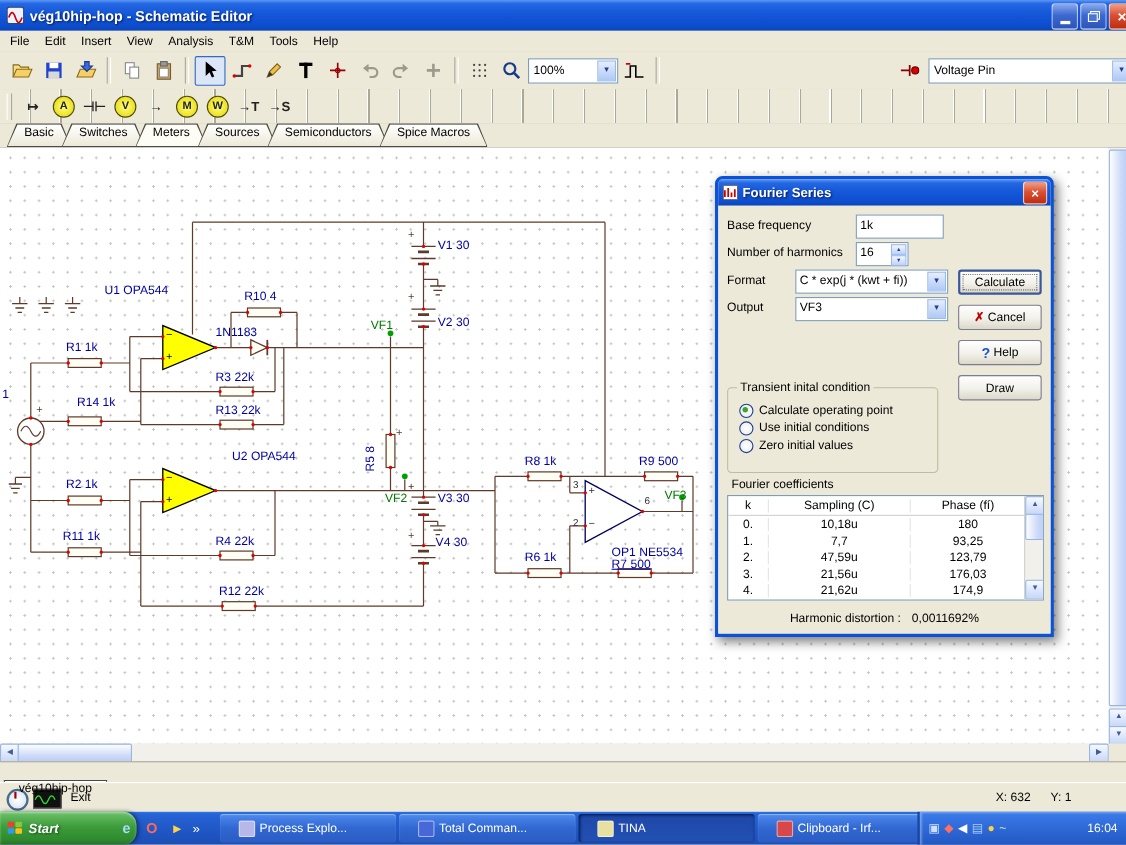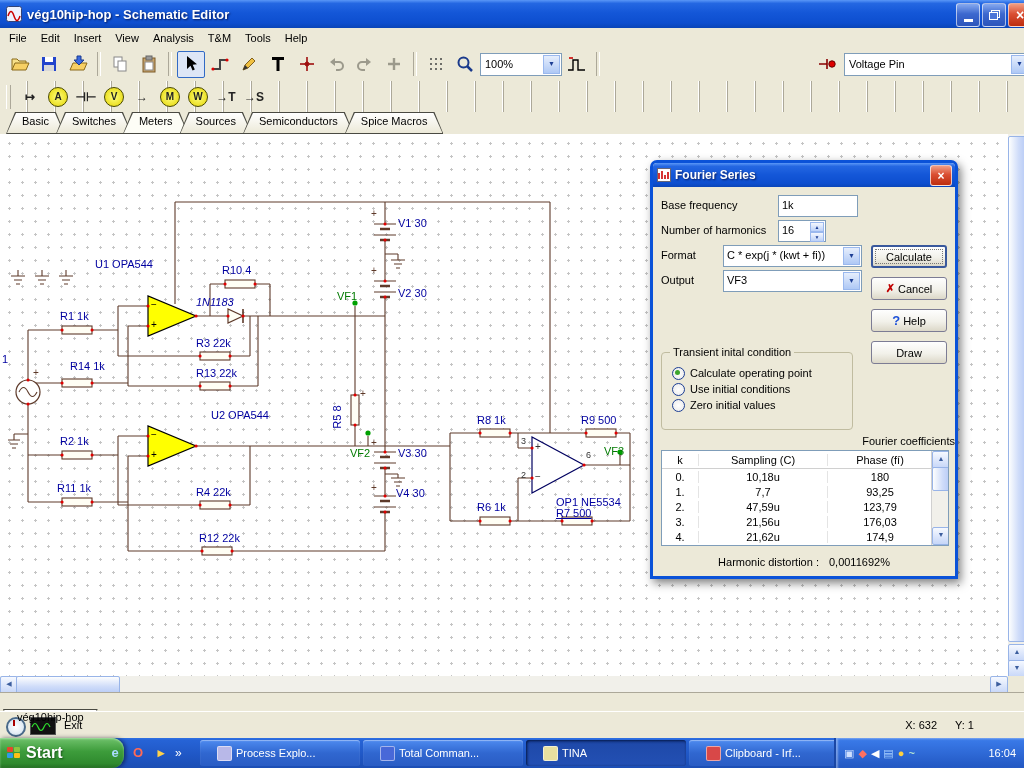--- a/index.html
+++ b/index.html
@@ -92,21 +92,21 @@
   .bb-scope{position:absolute;left:30px;top:5px;width:24px;height:16px;background:#111;border:1px solid #555}
   .bb-exit{position:absolute;left:64px;top:7px}
   .bb-coords{position:absolute;right:50px;top:7px;display:flex;gap:18px}
 
   
   .taskbar{position:absolute;top:738px;left:0;width:1024px;height:30px;
     background:linear-gradient(#2f71e4 0%,#2663d6 8%,#1f56c4 60%,#1c4eb4 100%)}
   .start-btn{position:absolute;left:0;top:0;height:30px;width:98px;border-radius:0 12px 12px 0;
     background:linear-gradient(#6fc26b,#3d9c3b 45%,#2f8a2e 85%,#257024);
     box-shadow:inset 0 1px 2px rgba(220,255,220,.5),2px 0 4px rgba(0,0,20,.5);
-    color:#fff;font-weight:bold;font-size:16px;display:flex;align-items:center;padding-left:26px;
+    color:#fff;font-weight:bold;font-style:italic;font-size:12px;display:flex;align-items:center;padding-left:26px;
     text-shadow:1px 1px 2px rgba(0,40,0,.6)}
   .start-flag{position:absolute;left:6px;top:7px}
   .quicklaunch{position:absolute;left:102px;top:0;height:30px;display:flex;align-items:center;gap:5px;padding:0 4px}
   .ql{width:18px;height:18px;text-align:center;line-height:18px;font-size:13px;font-weight:bold}
   .ql-more{color:#fff;font-size:12px}
   .tasks{position:absolute;left:200px;top:2px;display:flex;gap:3px}
   .task{width:126px;height:26px;border-radius:3px;color:#fff;display:flex;align-items:center;gap:4px;padding:0 17px;
     background:linear-gradient(#4e8bf0,#3067d0 50%,#2a5cc4);box-shadow:inset 0 1px 1px rgba(255,255,255,.4)}
   .task.active{background:linear-gradient(#1e48a8,#2350b4);box-shadow:inset 1px 1px 3px #00133f}
   .task-icon{width:13px;height:13px;border-radius:2px;flex:none;border:1px solid rgba(255,255,255,.5)}
@@ -150,21 +150,21 @@
   #btn-cancel{top:90px}#btn-help{top:122px}#btn-draw{top:154px}
   .cancel-x{color:#c00000;font-weight:bold}
   .help-q{color:#1c50d8;font-weight:bold;font-size:13px}
   .grpbox{position:absolute;left:8px;top:165px;width:190px;height:76px;border:1px solid #c0bcA0;border-radius:4px}
   .grp-title{position:absolute;top:-7px;left:8px;background:#ece9d8;padding:0 3px}
   .radio-row{position:absolute;left:10px;height:14px;display:flex;align-items:center;gap:5px}
   .radio-row:nth-child(2){top:13px}.radio-row:nth-child(3){top:29px}.radio-row:nth-child(4){top:45px}
   .radio{position:relative;width:11px;height:11px;border-radius:50%;border:1px solid #1c3e94;
     background:radial-gradient(#fff,#e8e8e8)}
   .radio-row.selected .radio::after{content:"";position:absolute;left:2px;top:2px;width:5px;height:5px;border-radius:50%;background:#3da52e}
-  .coef-title{position:absolute;left:0;top:248px;width:100%;text-align:right}
+  .coef-title{position:absolute;left:12px;top:248px;width:100%;text-align:left}
   .coef-table{position:absolute;left:8px;top:263px;width:286px;height:94px;background:#fff;border:1px solid #7f9db9;overflow:hidden}
   .coef-head{display:flex;height:17px;border-bottom:1px solid #d0d0d0;align-items:center}
   .coef-row{display:flex;height:15px;align-items:center}
   .c-k{width:36px;text-align:center;border-right:1px solid #e4e4e4}
   .c-a{width:128px;text-align:center;border-right:1px solid #e4e4e4}
   .c-p{width:104px;text-align:center}
   .coef-scroll{position:absolute;right:0;top:0;bottom:0;width:16px;background:#f1f0ea;border-left:1px solid #d0d0d0}
   .coef-scroll .up{position:absolute;top:0;left:0}
   .coef-scroll .down{position:absolute;bottom:0;left:0}
   .sthumb{position:absolute;left:0;top:16px;width:16px;height:22px;border-radius:2px;
@@ -463,21 +463,21 @@
       M532,314h.1 M532,344h.1 M584,331h.1
       M385,90h.1 M385,106h.1 M385,147h.1 M385,163h.1 M385,318h.1 M385,334h.1 M385,362h.1 M385,378h.1
       M28,246h.1 M28,270h.1"></path>
   </svg>
   <span class="sch-label" style="left: 95px; top: 124px;">U1 OPA544</span>
     <span class="sch-label" style="left: 60px; top: 176px;">R1 1k</span>
     <span class="sch-label" style="left: 57px; top: 226px; margin-left: 13px;">R14 1k</span>
     <span class="sch-label" style="left: 60px; top: 301px;">R2 1k</span>
     <span class="sch-label" style="left: 57px; top: 348px;">R11 1k</span>
     <span class="sch-label" style="left: 222px; top: 130px;">R10 4</span>
-    <span class="sch-label" style="left: 196px; top: 162px; font-style: italic;">1N1183</span>
+    <span class="sch-label" style="left: 196px; top: 162px;">1N1183</span>
     <span class="sch-label" style="left: 196px; top: 203px;">R3 22k</span>
     <span class="sch-label" style="left: 196px; top: 233px;">R13 22k</span>
     <span class="sch-label" style="left: 211px; top: 275px;">U2 OPA544</span>
     <span class="sch-label" style="left: 196px; top: 352px;">R4 22k</span>
     <span class="sch-label" style="left: 199px; top: 398px;">R12 22k</span>
     <span class="sch-label" style="left: 398px; top: 83px;">V1 30</span>
     <span class="sch-label" style="left: 398px; top: 153px;">V2 30</span>
     <span class="sch-label" style="left: 337px; top: 156px; color: rgb(0, 122, 0);">VF1</span>
     <span class="sch-label" style="left: 344px; top: 282px; transform: rotate(-90deg);">R5 8</span>
     <span class="sch-label" style="left: 398px; top: 313px;">V3 30</span>

